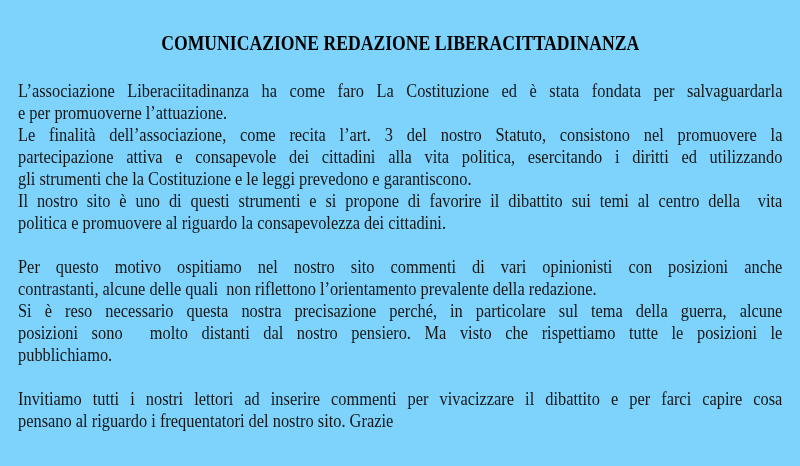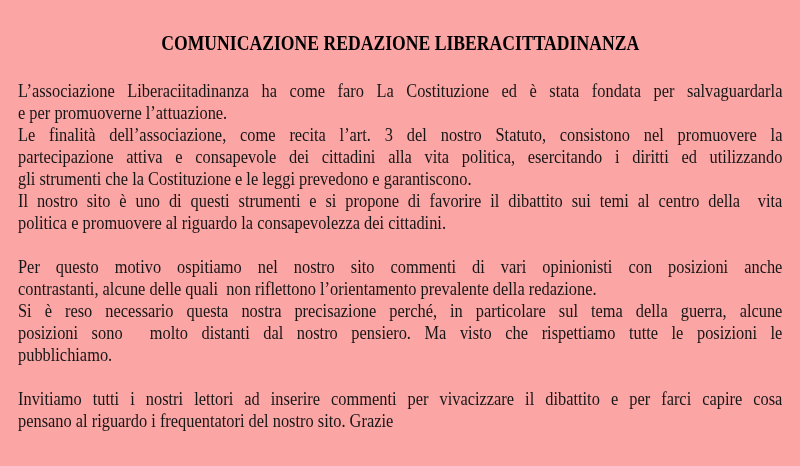--- a/index.html
+++ b/index.html
@@ -36,21 +36,21 @@
   }
   .line.just {
     text-align: justify;
     text-align-last: justify; 
   }
   .line.blank { }
 </style>
 </head>
 <body>
 
-<div class="page" style="background: #fca5a5;">
+<div class="page" style="background: #7dd3fc;">
   <div class="content" style="color: rgb(22, 22, 22);">
     <h1 class="title" style="color: rgb(0, 0, 0);">COMUNICAZIONE REDAZIONE LIBERACITTADINANZA</h1>
     <div class="bodytext">
         <div class="line just">L’associazione Liberaciitadinanza ha come faro La Costituzione ed è stata fondata per salvaguardarla</div>
         <div class="line">e per promuoverne l’attuazione.</div>
         <div class="line just">Le finalità dell’associazione, come recita l’art. 3 del nostro Statuto, consistono nel promuovere la</div>
         <div class="line just">partecipazione attiva e consapevole dei cittadini alla vita politica, esercitando i diritti ed utilizzando</div>
         <div class="line">gli strumenti che la Costituzione e le leggi prevedono e garantiscono.</div>
         <div class="line just">Il nostro sito è uno di questi strumenti e si propone di favorire il dibattito sui temi al centro della  vita</div>
         <div class="line">politica e promuovere al riguardo la consapevolezza dei cittadini.</div>

